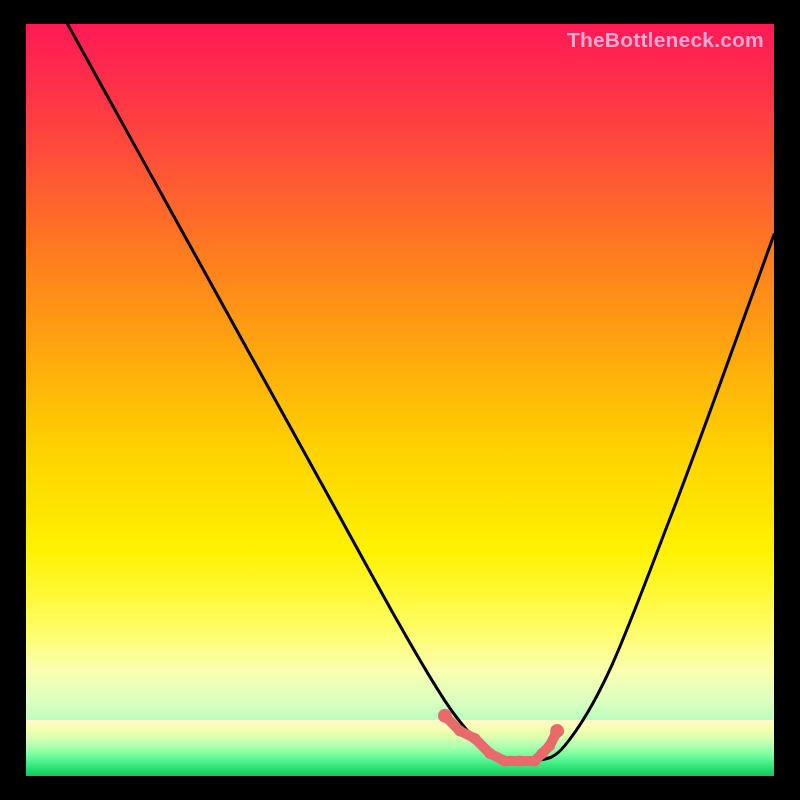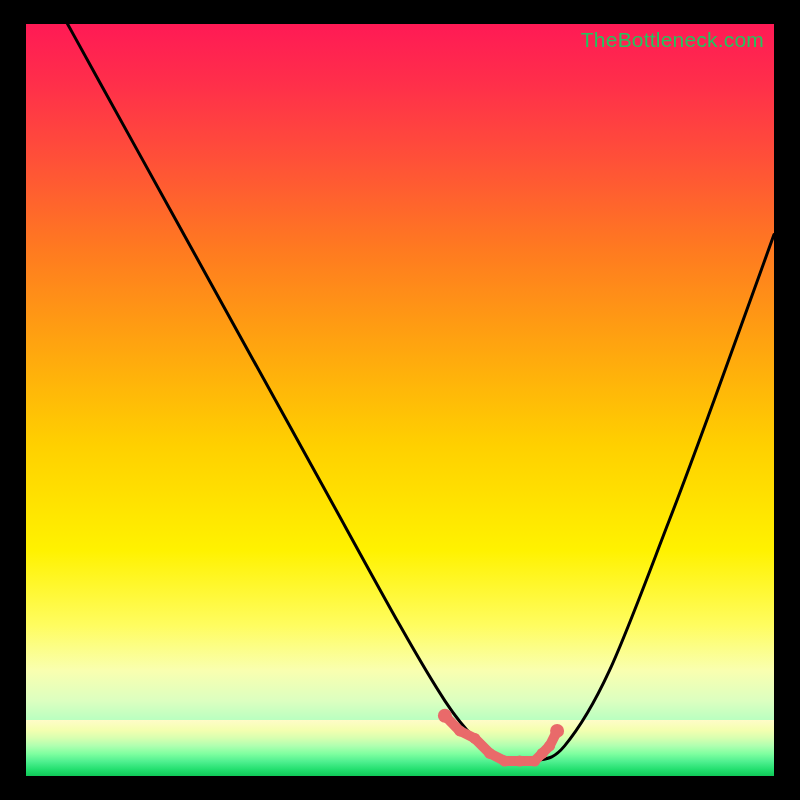--- a/index.html
+++ b/index.html
@@ -64,22 +64,22 @@
       #24e070 88%,
       #10c858 100%
     );
   }
   .watermark {
     position: absolute;
     top: 4px;
     right: 10px;
     font-family: Arial, Helvetica, sans-serif;
     font-size: 21px;
-    font-weight: 400;
-    color: #22c55e;
+    font-weight: 700;
+    color: #f9a8d4;
     letter-spacing: 0.2px;
     user-select: none;
   }
   svg.curve {
     position: absolute;
     left: 0;
     top: 0;
     width: 748px;
     height: 752px;
     overflow: visible;

